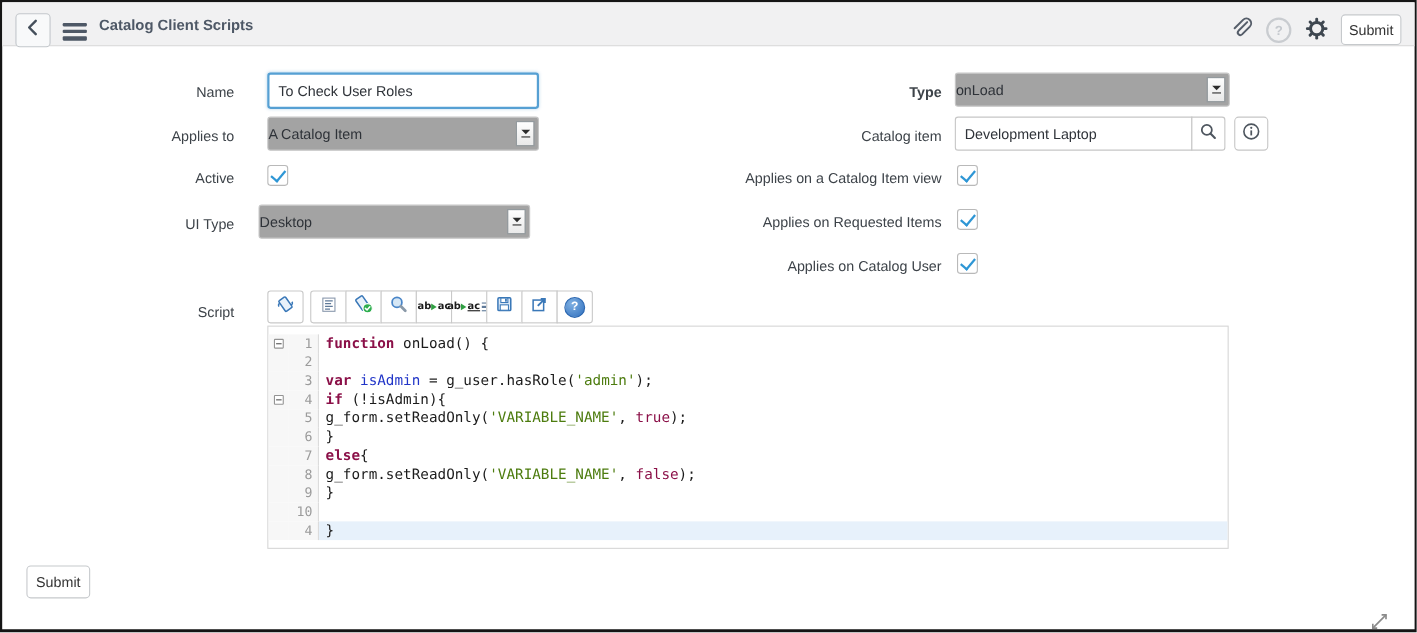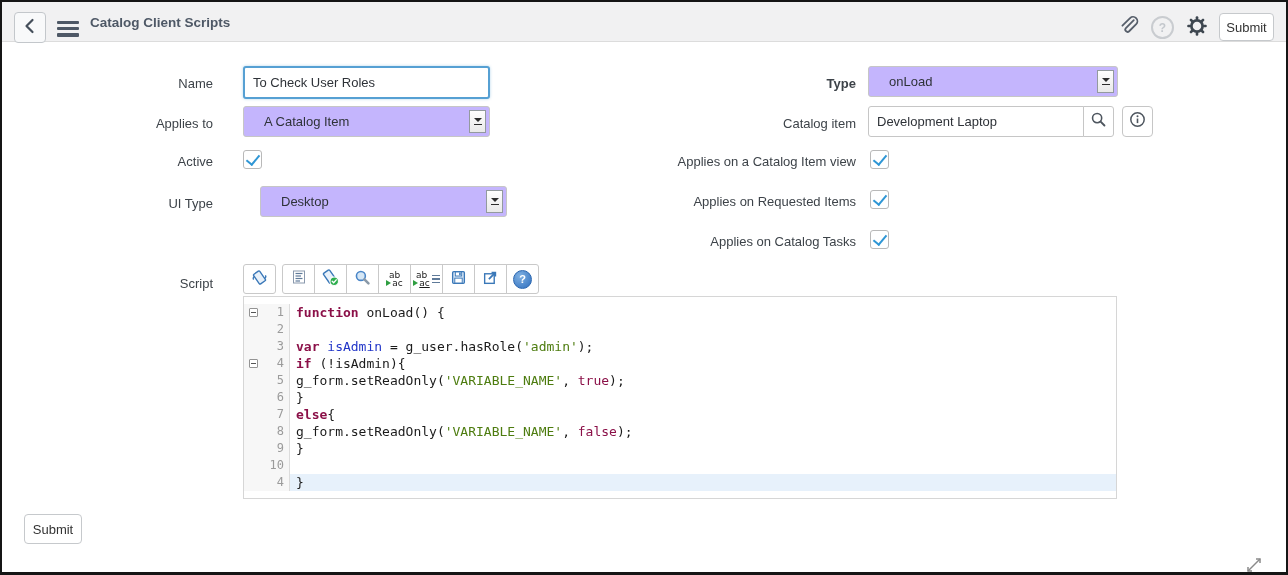--- a/index.html
+++ b/index.html
@@ -23,21 +23,21 @@
   .hdr-submit{position:absolute;right:12px;top:11px;width:55px;height:28px;}
   
   .lbl{position:absolute;font-size:13px;color:#3d4349;text-align:right;}
   .lbl-left{left:40px;width:171px;}
   .lbl-right{left:604px;width:250px;}
   .field-text{position:absolute;box-sizing:border-box;height:31px;border:1px solid #c6c6c6;
     border-radius:3px;font-size:13px;color:#2e3238;padding:0 8px;background:#fff;
     font-family:"Liberation Sans",sans-serif;}
   .field-text.focused{border:2px solid #56a0d3;box-shadow:0 0 3px rgba(86,160,211,.45);}
   .combo{position:absolute;box-sizing:border-box;height:31px;border:1px solid #c6c6c6;border-radius:3px;
-    background:#c4b5fd;display:flex;align-items:center;padding-left:20px;font-size:13px;color:#2e3238;cursor:pointer;}
+    background:#a3a3a3;display:flex;align-items:center;padding-left:0;font-size:13px;color:#2e3238;cursor:pointer;}
   .combo-btn{position:absolute;right:3px;top:3px;bottom:3px;width:17px;box-sizing:border-box;
     border:1px solid #939a9e;background:linear-gradient(#fefefe,#e9e9e9);
     display:flex;flex-direction:column;align-items:center;justify-content:center;cursor:pointer;}
   .tri{width:0;height:0;border-left:4px solid transparent;border-right:4px solid transparent;
     border-top:4px solid #2c2c2c;}
   .tri-bar{width:8px;height:1.5px;background:#2c2c2c;margin-top:1.5px;}
   .checkbox{position:absolute;width:19px;height:19px;box-sizing:border-box;border:1px solid #b9b9b9;
     border-radius:3px;background:#fff;cursor:pointer;}
   .checkbox.checked::after{content:"";position:absolute;left:5px;top:1px;width:6px;height:11px;
     border-right:2.6px solid #2e96d5;border-bottom:2.6px solid #2e96d5;transform:rotate(40deg);}
@@ -45,22 +45,22 @@
     border:1px solid #c6c6c6;display:flex;align-items:center;justify-content:center;cursor:pointer;}
   
   .sc-toolbar{position:absolute;left:241px;top:262px;display:flex;}
   .tb-btn{box-sizing:border-box;width:33px;height:30px;background:#fff;border:1px solid #c9c9c9;
     border-radius:3px;display:flex;align-items:center;justify-content:center;cursor:pointer;}
   .tb-gap{width:6px;}
   .tb-group{display:flex;}
   .tb-group .tb-btn{margin-left:-1px;border-radius:0;}
   .tb-group .tb-btn:first-child{border-radius:3px 0 0 3px;margin-left:0;}
   .tb-group .tb-btn:last-child{border-radius:0 3px 3px 0;}
-  .rep{display:flex;flex-direction:column;align-items:center;line-height:8px;font-size:9px;
-    font-weight:normal;color:#1b1b1b;font-family:"DejaVu Sans",sans-serif;}
+  .rep{display:flex;flex-direction:row;align-items:flex-end;line-height:8px;font-size:9px;
+    font-weight:bold;color:#1b1b1b;font-family:"DejaVu Sans",sans-serif;}
   .rep-row{display:flex;align-items:center;}
   .g-arrow{width:0;height:0;border-left:5px solid #2f9e41;border-top:3.5px solid transparent;
     border-bottom:3.5px solid transparent;margin-right:1px;}
   .mini-doc{display:flex;flex-direction:column;margin-left:2px;}
   .mini-doc span{display:block;width:8px;height:1.5px;background:#5f7a99;margin:1px 0;}
   .help-ball{width:17px;height:17px;border-radius:50%;border:1px solid #2a66b0;
     background:radial-gradient(circle at 35% 30%,#7fb0e2,#2f6fbe);color:#fff;font-weight:bold;
     font-size:11px;display:flex;align-items:center;justify-content:center;}
   
   .editor{position:absolute;left:241px;top:294px;width:874px;height:203px;box-sizing:border-box;
@@ -139,35 +139,35 @@
   <div class="lbl lbl-left" style="top:74px;">Name</div>
   <div class="lbl lbl-left" style="top:114px;">Applies to</div>
   <div class="lbl lbl-left" style="top:152px;">Active</div>
   <div class="lbl lbl-left" style="top:194px;">UI Type</div>
   <div class="lbl lbl-left" style="top:274px;">Script</div>
 
   <div class="lbl lbl-right" style="top:74px;font-weight:bold;">Type</div>
   <div class="lbl lbl-right" style="top:114px;">Catalog item</div>
   <div class="lbl lbl-right" style="top:152px;">Applies on a Catalog Item view</div>
   <div class="lbl lbl-right" style="top:192px;">Applies on Requested Items</div>
-  <div class="lbl lbl-right" style="top:232px;">Applies on Catalog Tasks</div>
+  <div class="lbl lbl-right" style="top:232px;">Applies on Catalog User</div>
 
   <input class="field-text focused" style="left: 241px; top: 64px; width: 247px; height: 33px;" value="To Check User Roles">
 
   <div class="combo" style="left:241px;top:104px;width:247px;">
     <span>A Catalog Item</span>
     <span class="combo-btn">
         <span class="tri"></span>
         <span class="tri-bar"></span>
       </span>
   </div>
 
   <span class="checkbox checked" style="left:241px;top:148px;"></span>
 
-  <div class="combo" style="left:258px;top:184px;width:247px;">
+  <div class="combo" style="left:233px;top:184px;width:247px;">
     <span>Desktop</span>
     <span class="combo-btn">
         <span class="tri"></span>
         <span class="tri-bar"></span>
       </span>
   </div>
 
   <div class="combo" style="left:866px;top:64px;width:250px;">
     <span>onLoad</span>
     <span class="combo-btn">

